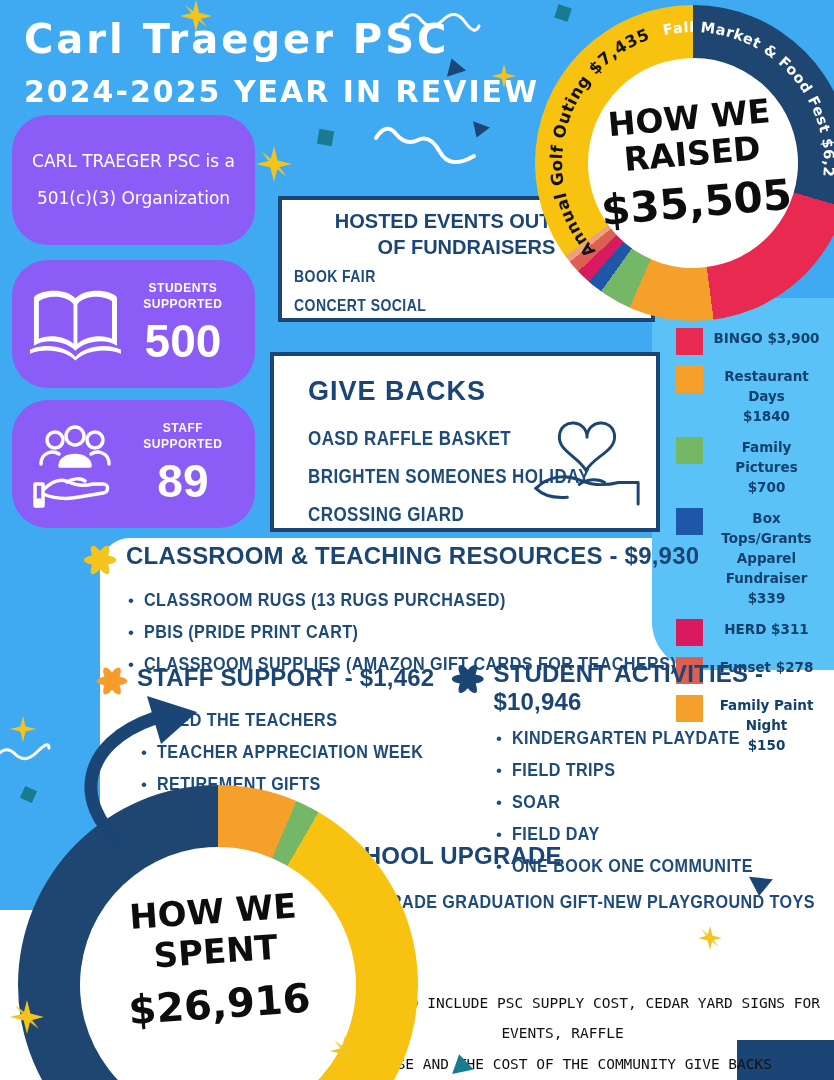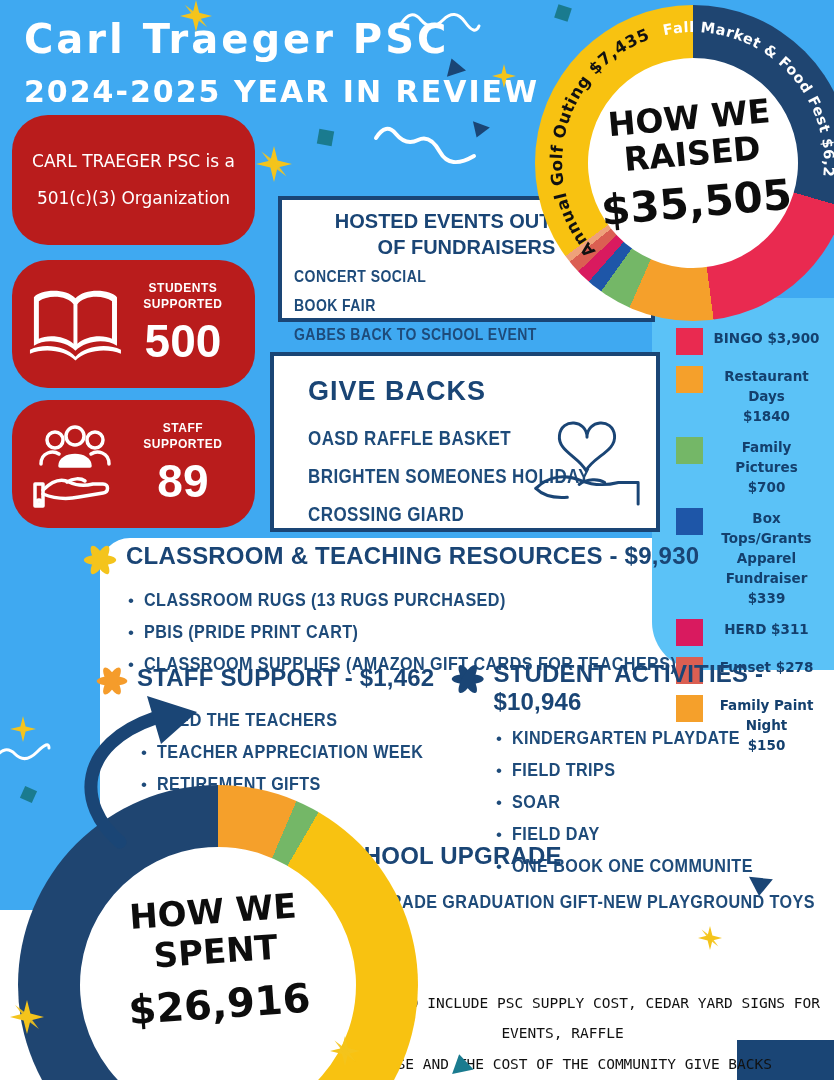--- a/index.html
+++ b/index.html
@@ -12,21 +12,21 @@
   .bg-blue-left { position:absolute; left:0; top:570px; width:100px; height:340px; background:#3fa9f1; z-index:0; }
   .white-panel { position:absolute; left:100px; top:538px; width:734px; height:542px; background:#ffffff; border-top-left-radius:30px; z-index:1; }
   .legend-panel { position:absolute; left:652px; top:298px; width:182px; height:372px; background:#5bc2f7; border-radius:0 0 0 48px; z-index:2; padding-top:30px; }
   .corner-navy { position:absolute; left:737px; top:1040px; width:97px; height:40px; background:#1a4575; z-index:1; }
 
   
   .logo { position:absolute; left:24px; top:16px; color:#fff; font-family:"DejaVu Sans", sans-serif; font-weight:800; font-size:40px; letter-spacing:3px; z-index:3; }
   .subtitle { position:absolute; left:24px; top:74px; color:#fff; font-family:"DejaVu Sans", sans-serif; font-weight:800; font-size:30px; letter-spacing:2px; z-index:3; }
 
   
-  .navy-box { position:absolute; background:#b91c1c; border-radius:36px; color:#fff; z-index:3; }
+  .navy-box { position:absolute; background:#8b5cf6; border-radius:36px; color:#fff; z-index:3; }
   .org-box { left:12px; top:115px; width:243px; height:130px; display:flex; flex-direction:column; justify-content:center; text-align:center; font-family:"DejaVu Sans", sans-serif; font-size:17px; font-weight:500; line-height:2.2; }
   .stat-box { display:flex; align-items:center; padding:0 14px; }
   .stat-students { left:12px; top:260px; width:243px; height:128px; }
   .stat-staff { left:12px; top:400px; width:243px; height:128px; }
   .stat-icon { width:46%; display:flex; justify-content:center; }
   .stat-text { width:54%; text-align:center; }
   .stat-label { font-weight:800; font-size:12px; letter-spacing:0.5px; line-height:1.35; }
   .stat-value { font-weight:800; font-size:46px; margin-top:2px; }
 
   
@@ -136,23 +136,22 @@
       <div class="stat-label" style="white-space:pre-line">STAFF
 SUPPORTED</div>
       <div class="stat-value">89</div>
     </div>
   </div>
 
   <div class="wbox hosted-box">
     <div class="hosted-title">HOSTED EVENTS OUTSIDE
 OF FUNDRAISERS</div>
     <div class="hosted-items">
+        <div class="pitem"><span class="cond">BOOK FAIR</span></div>
         <div class="pitem"><span class="cond">CONCERT SOCIAL</span></div>
-        <div class="pitem"><span class="cond">BOOK FAIR</span></div>
-        <div class="pitem"><span class="cond">GABES BACK TO SCHOOL EVENT</span></div>
       </div>
   </div>
 
   <div class="wbox giveback-box">
     <div class="giveback-title">GIVE BACKS</div>
     <div class="giveback-items">
         <div class="pitem"><span class="cond">OASD RAFFLE BASKET</span></div>
         <div class="pitem"><span class="cond">BRIGHTEN SOMEONES HOLIDAY</span></div>
         <div class="pitem"><span class="cond">CROSSING GIARD</span></div>
       </div>

